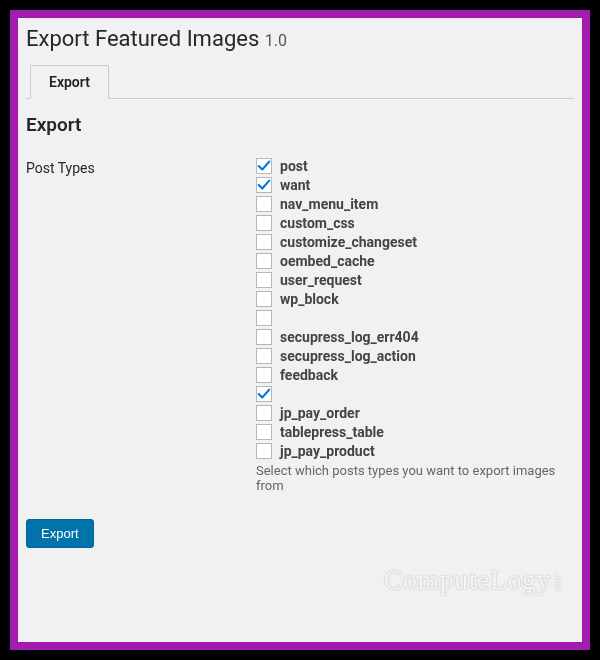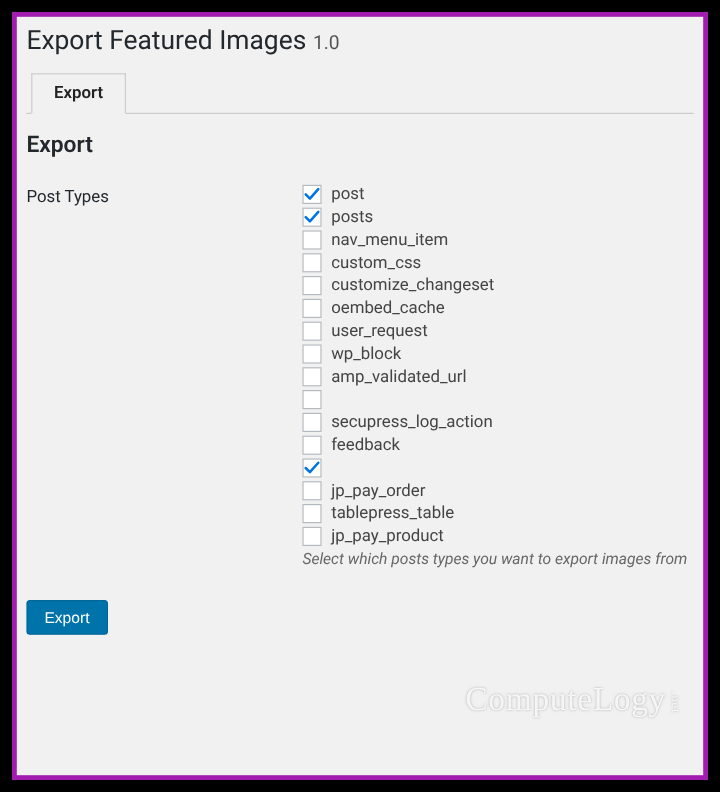--- a/index.html
+++ b/index.html
@@ -16,21 +16,21 @@
     }
     .outer-frame {
       width: 600px;
       height: 660px;
       background: #000;
       padding: 10px;
     }
     .green-border {
       width: 100%;
       height: 100%;
-      border: 4px solid #a21caf;
+      border: 8px solid #a21caf;
       background: #f1f1f1;
       padding: 6px 8px 12px 8px;
       position: relative;
       overflow: hidden;
     }
     .page-title {
       font-size: 22px;
       font-weight: 400;
       color: #23282d;
       margin-bottom: 14px;
@@ -79,20 +79,21 @@
     }
     .field-content {
       flex: 1;
     }
     .checkbox-row {
       display: flex;
       align-items: center;
       margin-bottom: 3px;
       font-size: 14px;
       color: #444;
+      font-weight: bold;
     }
     .checkbox {
       width: 16px;
       height: 16px;
       border: 1px solid #b4b9be;
       background: #fff;
       margin-right: 8px;
       display: inline-flex;
       align-items: center;
       justify-content: center;
@@ -102,21 +103,20 @@
     .checkbox svg {
       width: 14px;
       height: 14px;
       display: none;
     }
     .checkbox.checked svg {
       display: block;
     }
     .help-text {
       font-size: 13px;
-      font-style: italic;
       color: #666;
       margin-top: 4px;
     }
     .submit-button {
       background: #0073aa;
       border: 1px solid #006799;
       color: #fff;
       font-size: 13px;
       padding: 6px 14px;
       cursor: pointer;
@@ -178,21 +178,21 @@
               </svg>
             </span>
             <span>post</span>
           </label>
           <label class="checkbox-row">
             <span class="checkbox checked">
               <svg viewBox="0 0 16 16">
                 <path d="M2 8 L6 12 L14 3" stroke="#0073e6" stroke-width="2.4" fill="none" stroke-linecap="round" stroke-linejoin="round"></path>
               </svg>
             </span>
-            <span>posts</span>
+            <span>want</span>
           </label>
           <label class="checkbox-row">
             <span class="checkbox"></span>
             <span>nav_menu_item</span>
           </label>
           <label class="checkbox-row">
             <span class="checkbox"></span>
             <span>custom_css</span>
           </label>
           <label class="checkbox-row">
@@ -206,24 +206,24 @@
           <label class="checkbox-row">
             <span class="checkbox"></span>
             <span>user_request</span>
           </label>
           <label class="checkbox-row">
             <span class="checkbox"></span>
             <span>wp_block</span>
           </label>
           <label class="checkbox-row">
             <span class="checkbox"></span>
-            <span>amp_validated_url</span>
-          </label>
-          <label class="checkbox-row">
-            <span class="checkbox"></span>
+          </label>
+          <label class="checkbox-row">
+            <span class="checkbox"></span>
+            <span>secupress_log_err404</span>
           </label>
           <label class="checkbox-row">
             <span class="checkbox"></span>
             <span>secupress_log_action</span>
           </label>
           <label class="checkbox-row">
             <span class="checkbox"></span>
             <span>feedback</span>
           </label>
           <label class="checkbox-row">

